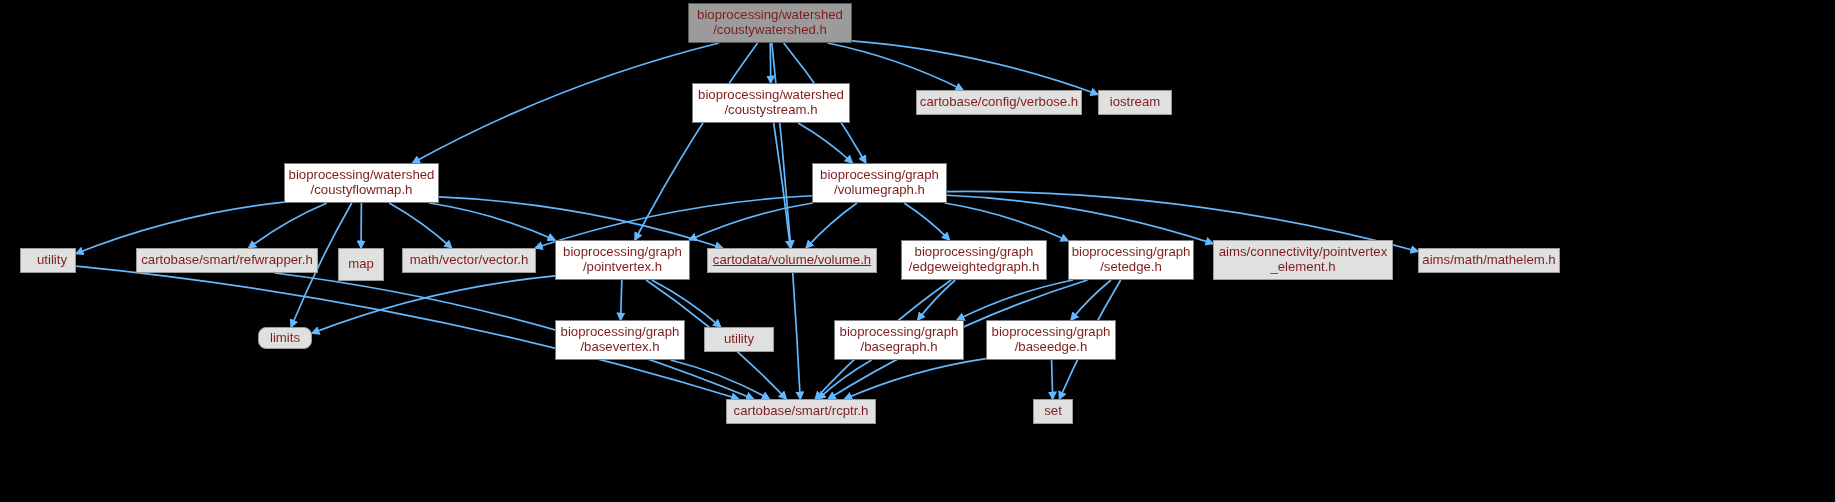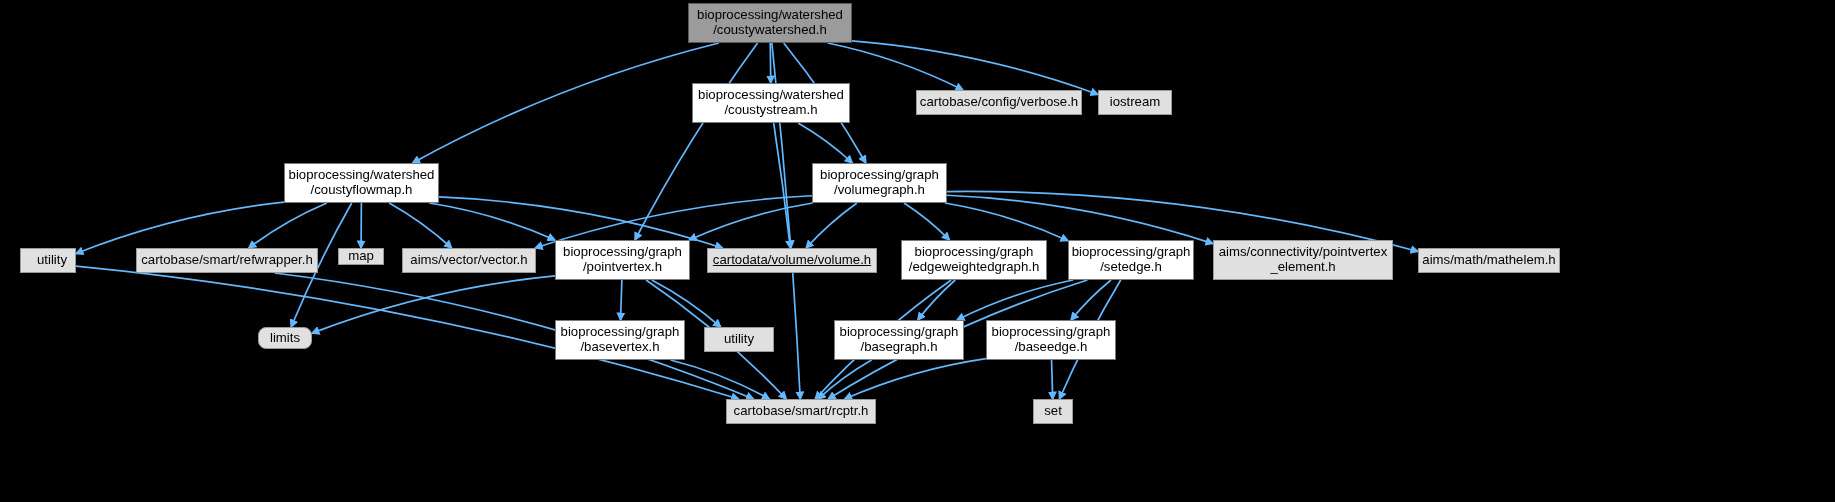--- a/index.html
+++ b/index.html
@@ -1,20 +1,20 @@
 <!DOCTYPE html>
 <html><head>
 <meta charset="utf-8">
 <style>
   html,body{margin:0;padding:0;background:#000;}
   #stage{position:relative;width:1835px;height:502px;background:#000;
          font-family:"Liberation Sans",sans-serif;overflow:hidden;}
   svg#edges{position:absolute;left:0;top:0;width:1835px;height:502px;}
   .node{position:absolute;box-sizing:border-box;display:flex;align-items:center;
-        justify-content:center;text-align:center;color:#000000;line-height:1.12;
+        justify-content:center;text-align:center;color:#7f1d1d;line-height:1.12;
         font-size:13.2px;border:1px solid #7a7a7a;}
   .node.white{background:#ffffff;border-color:#7a7a7a;}
   .node.grey{background:#e0e0e0;border-color:#9a9a9a;}
   .node.root{background:#9b9b9b;border-color:#5a5a5a;}
   .node span{display:block;white-space:pre-line;padding:0 4px;}
 </style>
 </head>
 <body>
 
 <div id="stage">
@@ -89,25 +89,25 @@
       <div class="node white" style="left: 812px; top: 163px; width: 135px; height: 40px;">
         <span>bioprocessing/graph
 /volumegraph.h</span>
       </div>
       <div class="node grey" style="left: 20px; top: 248px; width: 56px; height: 25px; padding-left: 8px;">
         <span>utility</span>
       </div>
       <div class="node grey" style="left: 136px; top: 248px; width: 182px; height: 25px;">
         <span>cartobase/smart/refwrapper.h</span>
       </div>
-      <div class="node grey" style="left: 338px; top: 248px; width: 46px; height: 17px;">
+      <div class="node grey" style="left: 338px; top: 248px; width: 46px; height: 33px;">
         <span>map</span>
       </div>
       <div class="node grey" style="left: 402px; top: 248px; width: 134px; height: 25px;">
-        <span>aims/vector/vector.h</span>
+        <span>math/vector/vector.h</span>
       </div>
       <div class="node white" style="left: 555px; top: 240px; width: 135px; height: 40px;">
         <span>bioprocessing/graph
 /pointvertex.h</span>
       </div>
       <div class="node grey" style="left: 707px; top: 248px; width: 170px; height: 25px; text-decoration: underline;">
         <span>cartodata/volume/volume.h</span>
       </div>
       <div class="node white" style="left: 901px; top: 240px; width: 146px; height: 40px;">
         <span>bioprocessing/graph

